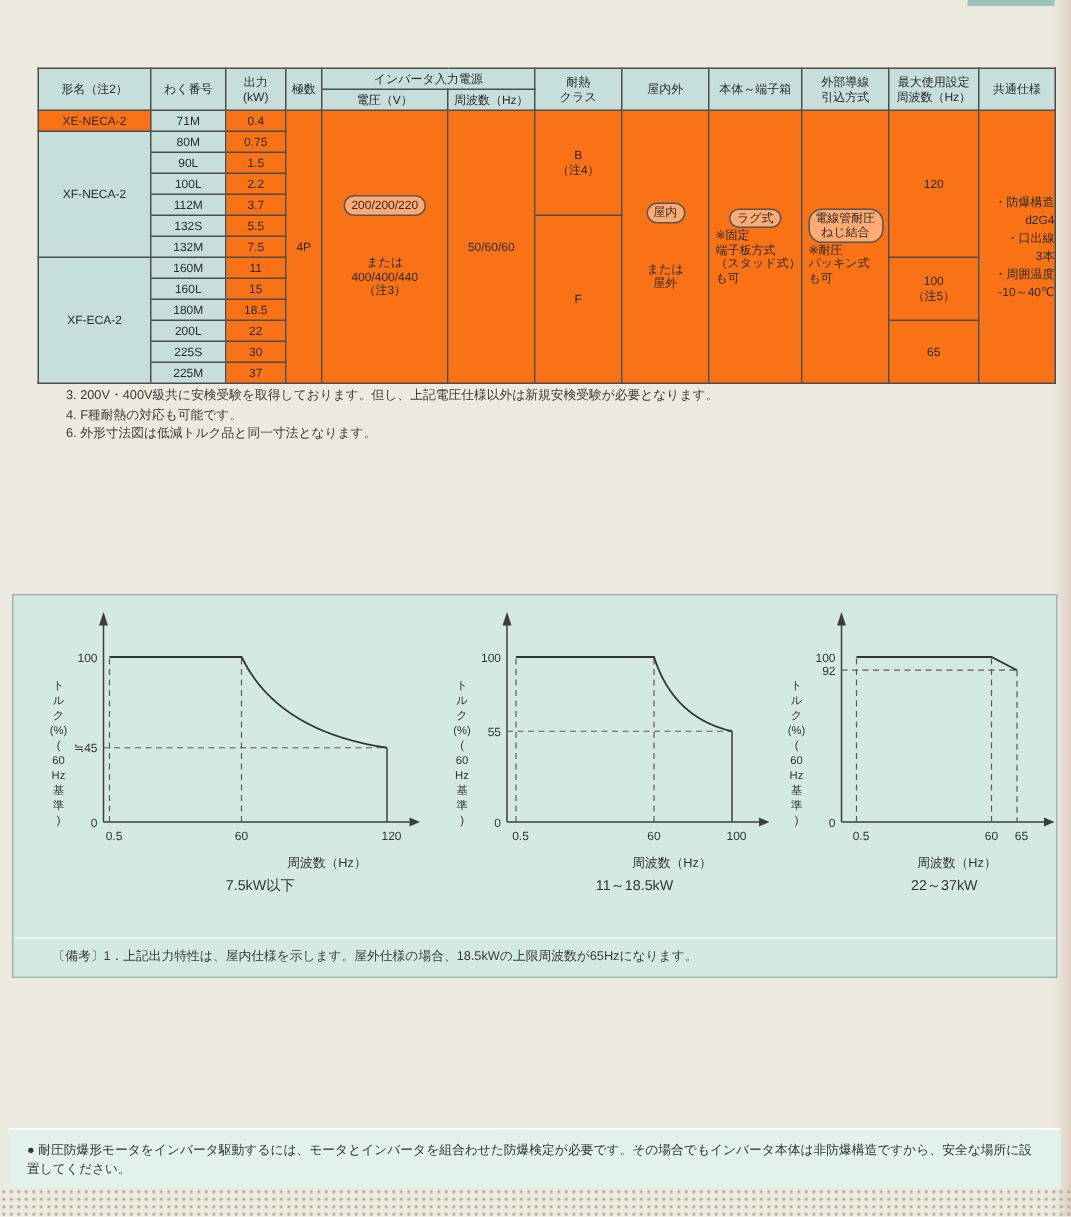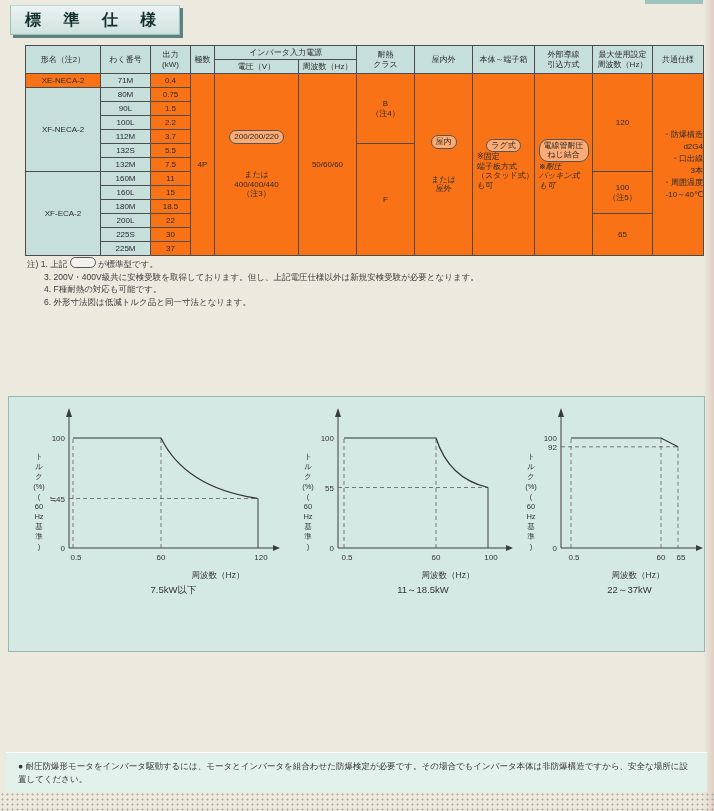--- a/index.html
+++ b/index.html
@@ -41,21 +41,20 @@
         background-size:5px 5px}
   svg text{font-family:"Liberation Sans","DejaVu Sans",sans-serif}
 </style>
 </head>
 <body>
 
 <div class="page">
   <div class="edge"></div>
   <div class="corner"></div>
 
-  <div class="section-title" id="title1">標 準 仕 様</div>
 
   <table id="spec-table">
       <colgroup>
         <col style="width: 75px;">
         <col style="width: 50px;">
         <col style="width: 40px;">
         <col style="width: 24px;">
         <col style="width: 84px;">
         <col style="width: 58px;">
         <col style="width: 58px;">
@@ -94,21 +93,21 @@
           <td class="teal">71M</td>
           <td>0.4</td>
           <td rowspan="13">4P</td>
           <td rowspan="13"><span class="stadium">200/200/220</span><div style="margin-top: 26px;"><div>または</div><div>400/400/440</div><div>（注3）</div></div></td>
           <td rowspan="13">50/60/60</td>
           <td rowspan="5">B
 （注4）</td>
           <td rowspan="13"><span class="stadium">屋内</span><div style="margin-top: 26px;"><div>または</div><div>屋外</div></div></td>
           <td rowspan="13"><span class="stadium">ラグ式</span><div style="text-align: left; padding-left: 4px;"><div>※固定</div><div>端子板方式</div><div>（スタッド式）</div><div>も可</div></div></td>
           <td rowspan="13"><span class="stadium">電線管耐圧
-ねじ結合</span><div style="margin-top: 0; text-align: left; padding-left: 4px; font-style: italic;"><div>※耐圧</div><div>パッキン式</div><div>も可</div></div></td>
+ねじ結合</span><div style="margin-top: 0; text-align: left; padding-left: 4px;"><div>※耐圧</div><div>パッキン式</div><div>も可</div></div></td>
           <td rowspan="7">120</td>
           <td rowspan="13" class="left" style="line-height: 12px;"><div>・防爆構造</div><div style="padding-left: 8px;">d2G4</div><div>・口出線</div><div style="padding-left: 8px;">3本</div><div>・周囲温度</div><div style="padding-left: 8px;">-10～40℃</div></td>
         </tr>
         <tr>
           <td rowspan="6" class="teal">XF-NECA-2</td>
           <td class="teal">80M</td>
           <td>0.75</td>
         </tr>
         <tr>
           <td class="teal">90L</td>
@@ -156,28 +155,28 @@
           <td>30</td>
         </tr>
         <tr>
           <td class="teal">225M</td>
           <td>37</td>
         </tr>
       </tbody>
     </table>
 
   <div id="notes">
-      <div><span>注) 1. 上記 </span><span class="stadium empty"></span><span> が標準型です。</span></div>
       <div style="padding-left: 17px;">3. 200V・400V級共に安検受験を取得しております。但し、上記電圧仕様以外は新規安検受験が必要となります。</div>
       <div style="padding-left: 17px;">4. F種耐熱の対応も可能です。</div>
       <div style="padding-left: 17px;">6. 外形寸法図は低減トルク品と同一寸法となります。</div>
     </div>
 
 
   <div id="panel">
+    <div id="chart-note">〔備考〕1．上記出力特性は、屋内仕様を示します。屋外仕様の場合、18.5kWの上限周波数が65Hzになります。</div>
   <svg width="260" height="200" style="position: absolute; left: 12px; top: 6px; overflow: visible;">
         <line x1="48" y1="12" x2="48" y2="145" stroke="#3c3c3c" stroke-width="1"></line>
         <line x1="48" y1="145" x2="252" y2="145" stroke="#3c3c3c" stroke-width="1"></line>
         <polygon points="45,14 48,5 51,14" fill="#3c3c3c"></polygon>
         <polygon points="252,142 259,145 252,148" fill="#3c3c3c"></polygon>
         <line x1="52" y1="145" x2="52" y2="35" stroke="#5a5a5a" stroke-width="0.8" stroke-dasharray="4 3"></line>
         <line x1="140" y1="145" x2="140" y2="35" stroke="#5a5a5a" stroke-width="0.8" stroke-dasharray="4 3"></line>
         <line x1="48" y1="95.5" x2="237" y2="95.5" stroke="#5a5a5a" stroke-width="0.8" stroke-dasharray="4 3"></line>
         <line x1="237" y1="95.5" x2="237" y2="145" stroke="#3c3c3c" stroke-width="1"></line>
         <path d="M 52 35 L 140 35 Q 164.25 84.61 237 95.5" stroke="#333" fill="none" stroke-width="1.2"></path>

